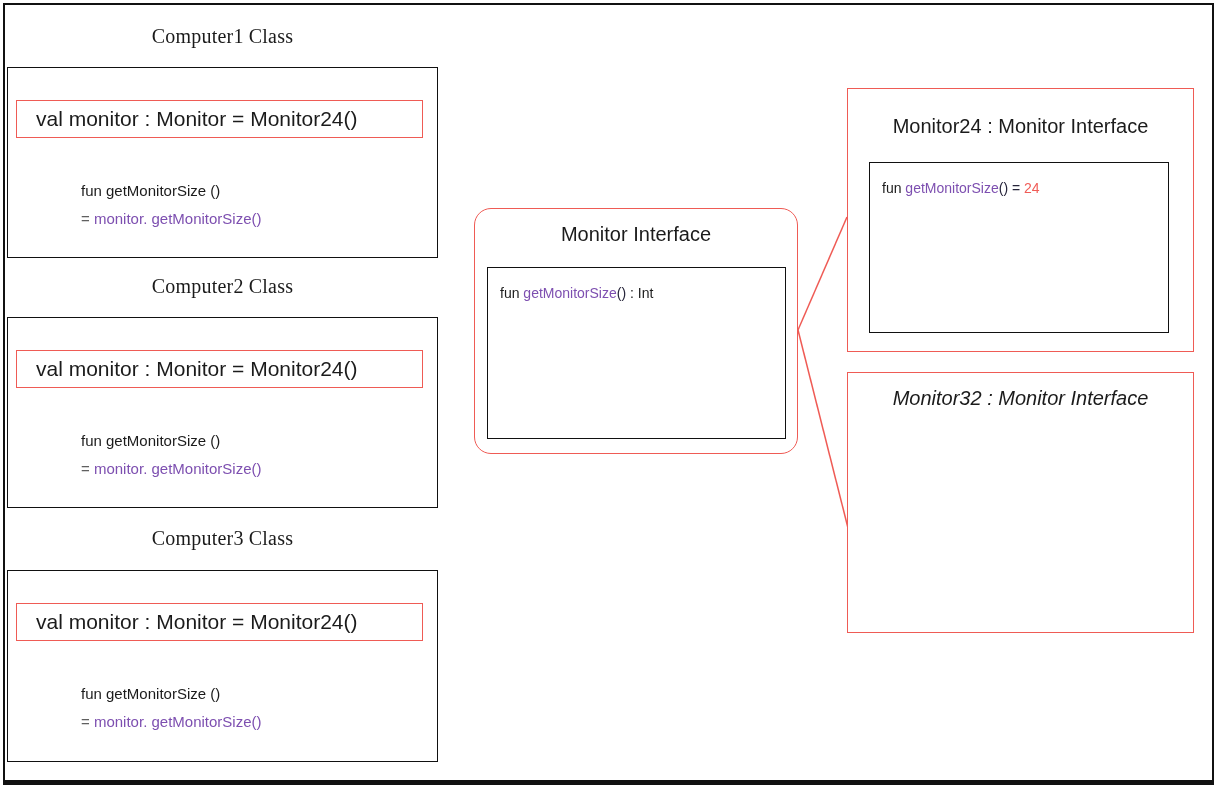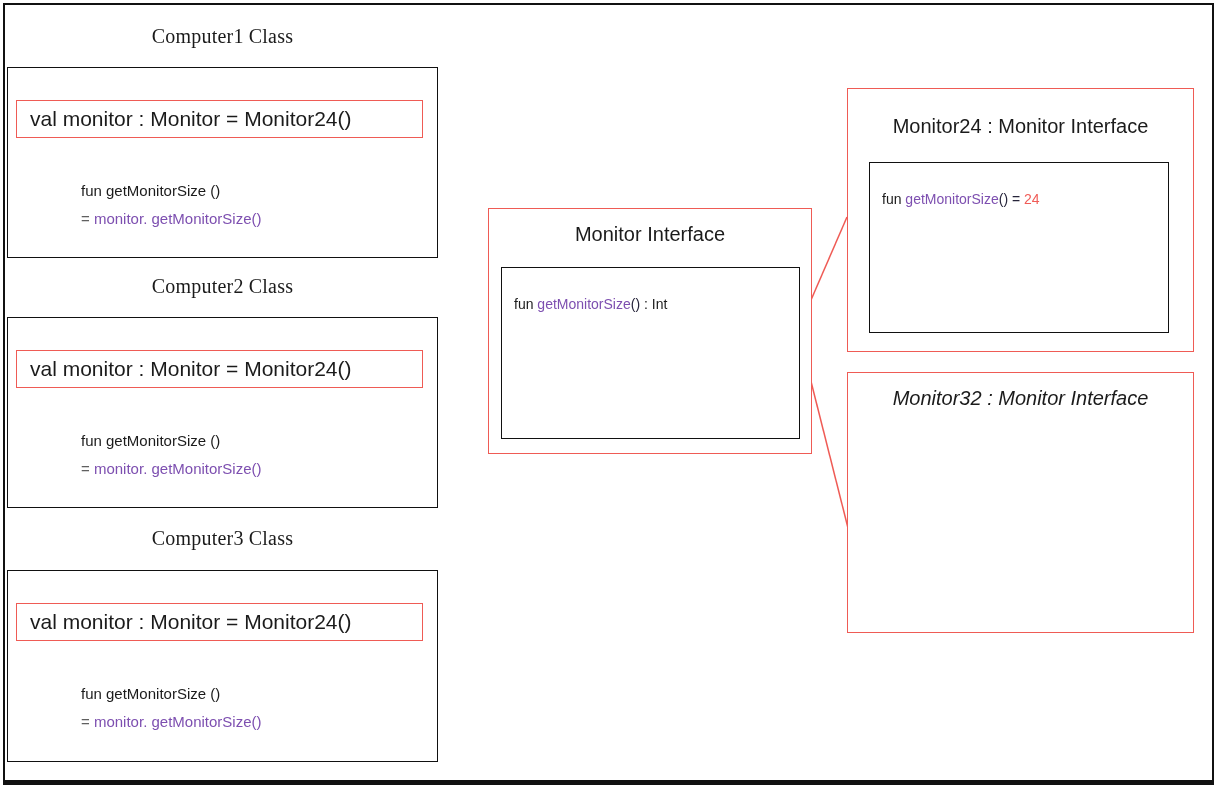--- a/index.html
+++ b/index.html
@@ -43,57 +43,56 @@
     box-sizing: border-box;
   }
   .valbox {
     position: absolute;
     left: 8px; top: 32px;
     width: 407px; height: 38px;
     border: 1.5px solid #ef5b55;
     box-sizing: border-box;
     display: flex;
     align-items: center;
-    padding-left: 13px;
+    padding-left: 19px;
     font-size: 21px;
     color: #1b1b1b;
     white-space: pre;
   }
   .codeline {
     position: absolute;
     font-size: 15px;
     white-space: pre;
     color: #1b1b1b;
   }
   .fun-line { left: 73px; top: 114px; }
   .eq-line  { left: 73px; top: 142px; }
   .redbox {
     position: absolute;
     border: 1.5px solid #ef5b55;
     background: #fff;
     box-sizing: border-box;
   }
-  .iface { left: 488px; top: 208px; width: 324px; height: 246px; }
+  .iface { left: 474px; top: 208px; width: 324px; height: 246px; border-radius: 17px; }
   .impl24 { left: 847px; top: 88px;  width: 347px; height: 264px; padding-left: 32px; }
   .impl32 { left: 847px; top: 372px; width: 347px; height: 261px; font-style: italic; }
   .inner-black {
     position: absolute;
     border: 1.5px solid #111;
     background: #fff;
     box-sizing: border-box;
   }
   .iface .inner-black  { left: 12px; top: 58px; width: 299px; height: 172px; }
   .impl24 .inner-black { left: 21px; top: 73px; width: 300px; height: 171px; }
   .impl32 .inner-black { left: 22px; top: 56px; width: 301px; height: 170px; }
   .inner-code {
     position: absolute;
     font-size: 14px;
     white-space: pre;
     color: #1b1b1b;
-    margin-top: 11px;
   }
   .title-in-box {
     position: absolute;
     left: 0; width: 100%;
     text-align: center;
     font-size: 20px;
     color: #1b1b1b;
     white-space: nowrap;
   }
   .purple { color: #7d4fb0; }

